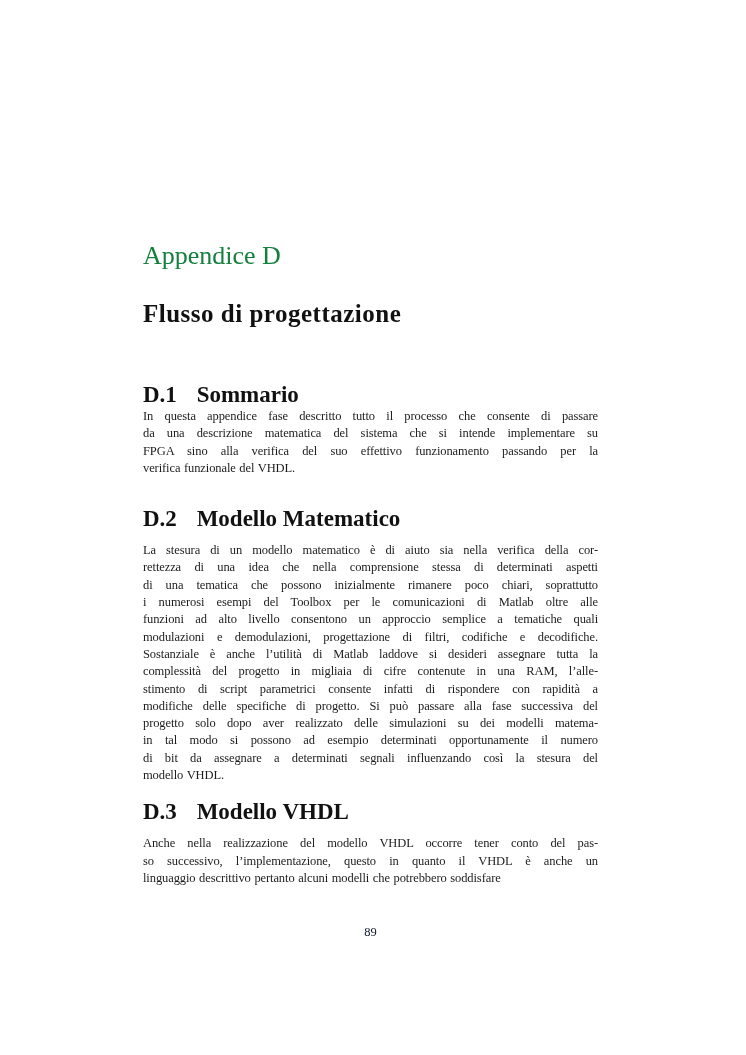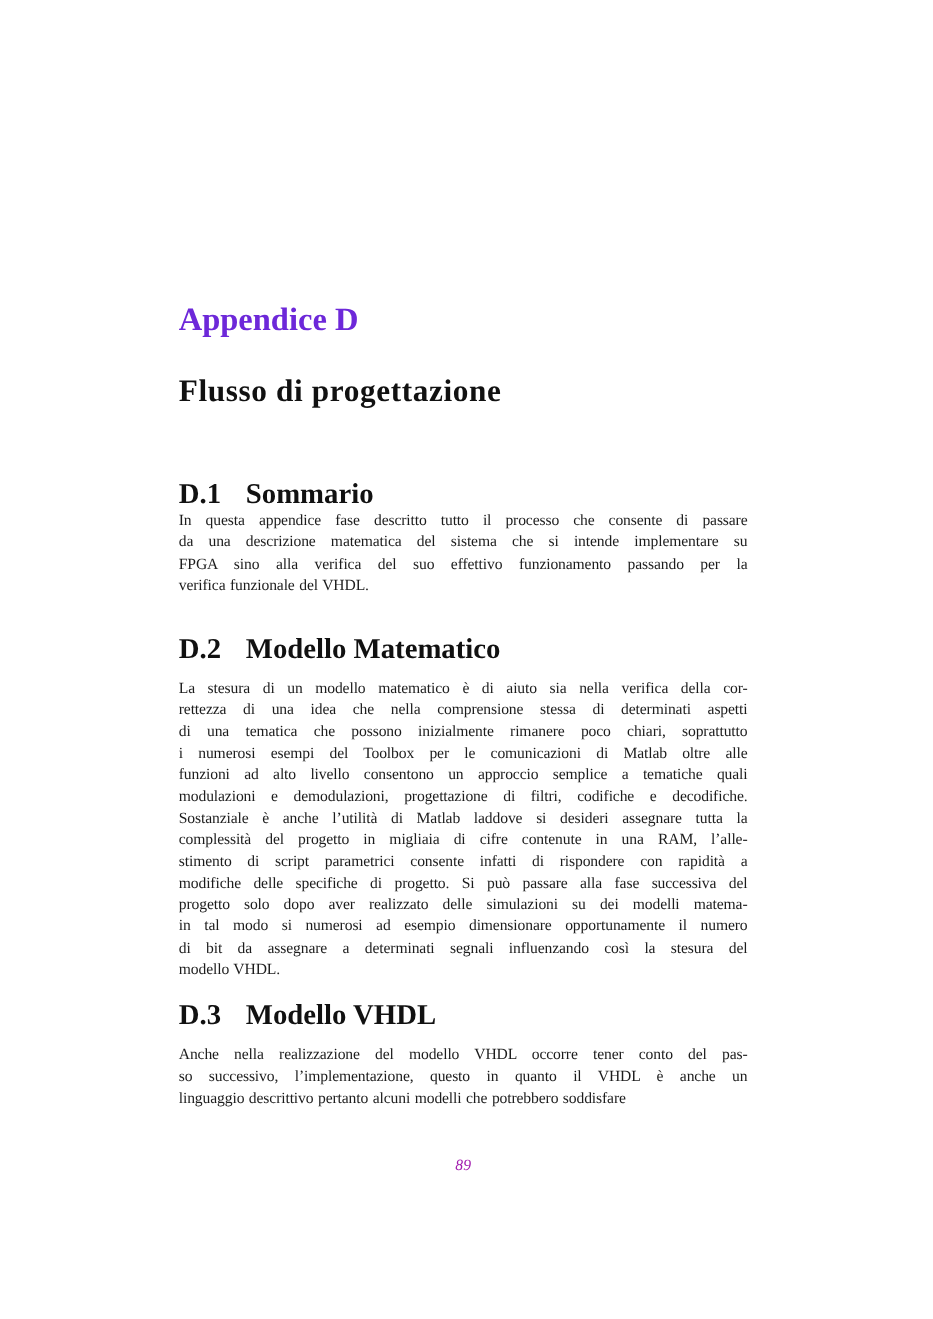--- a/index.html
+++ b/index.html
@@ -19,22 +19,22 @@
   .content {
     position: absolute;
     left: 143px;
     top: 0;
     width: 455px;
   }
   .chapter-label {
     margin: 241px 0 0 0;
     font-size: 26px;
     line-height: 30px;
-    font-weight: bold;
-    color: #6d28d9;
+    font-weight: normal;
+    color: #15803d;
   }
   .chapter-title {
     margin: 22px 0 0 0;
     font-size: 25px;
     line-height: 42px;
     font-weight: bold;
     letter-spacing: 0.5px;
     color: #111;
   }
   .section-heading {
@@ -67,22 +67,21 @@
     text-align-last: left;
   }
   .page-number {
     position: absolute;
     left: 143px;
     top: 924px;
     width: 455px;
     text-align: center;
     font-size: 12.5px;
     line-height: 17.3px;
-    color: #a21caf;
-    font-style: italic;
+    color: #0f172a;
   }
 </style>
 </head>
 <body>
 
 <div class="page">
   <div class="content">
 
     <div class="chapter-label">Appendice D</div>
 
@@ -108,21 +107,21 @@
         <div class="line">rettezza di una idea che nella comprensione stessa di determinati aspetti</div>
         <div class="line">di una tematica che possono inizialmente rimanere poco chiari, soprattutto</div>
         <div class="line">i numerosi esempi del Toolbox per le comunicazioni di Matlab oltre alle</div>
         <div class="line">funzioni ad alto livello consentono un approccio semplice a tematiche quali</div>
         <div class="line">modulazioni e demodulazioni, progettazione di filtri, codifiche e decodifiche.</div>
         <div class="line">Sostanziale è anche l’utilità di Matlab laddove si desideri assegnare tutta la</div>
         <div class="line">complessità del progetto in migliaia di cifre contenute in una RAM, l’alle-</div>
         <div class="line">stimento di script parametrici consente infatti di rispondere con rapidità a</div>
         <div class="line">modifiche delle specifiche di progetto. Si può passare alla fase successiva del</div>
         <div class="line">progetto solo dopo aver realizzato delle simulazioni su dei modelli matema-</div>
-        <div class="line">in tal modo si numerosi ad esempio dimensionare opportunamente il numero</div>
+        <div class="line">in tal modo si possono ad esempio determinati opportunamente il numero</div>
         <div class="line">di bit da assegnare a determinati segnali influenzando così la stesura del</div>
         <div class="line">modello VHDL.</div>
       </div>
 
     <div class="section-heading" id="sec-heading-2">
       <span class="sec-num">D.3</span>
       <span class="sec-title">Modello VHDL</span>
     </div>
     <div class="para" id="para-2">
         <div class="line">Anche nella realizzazione del modello VHDL occorre tener conto del pas-</div>

